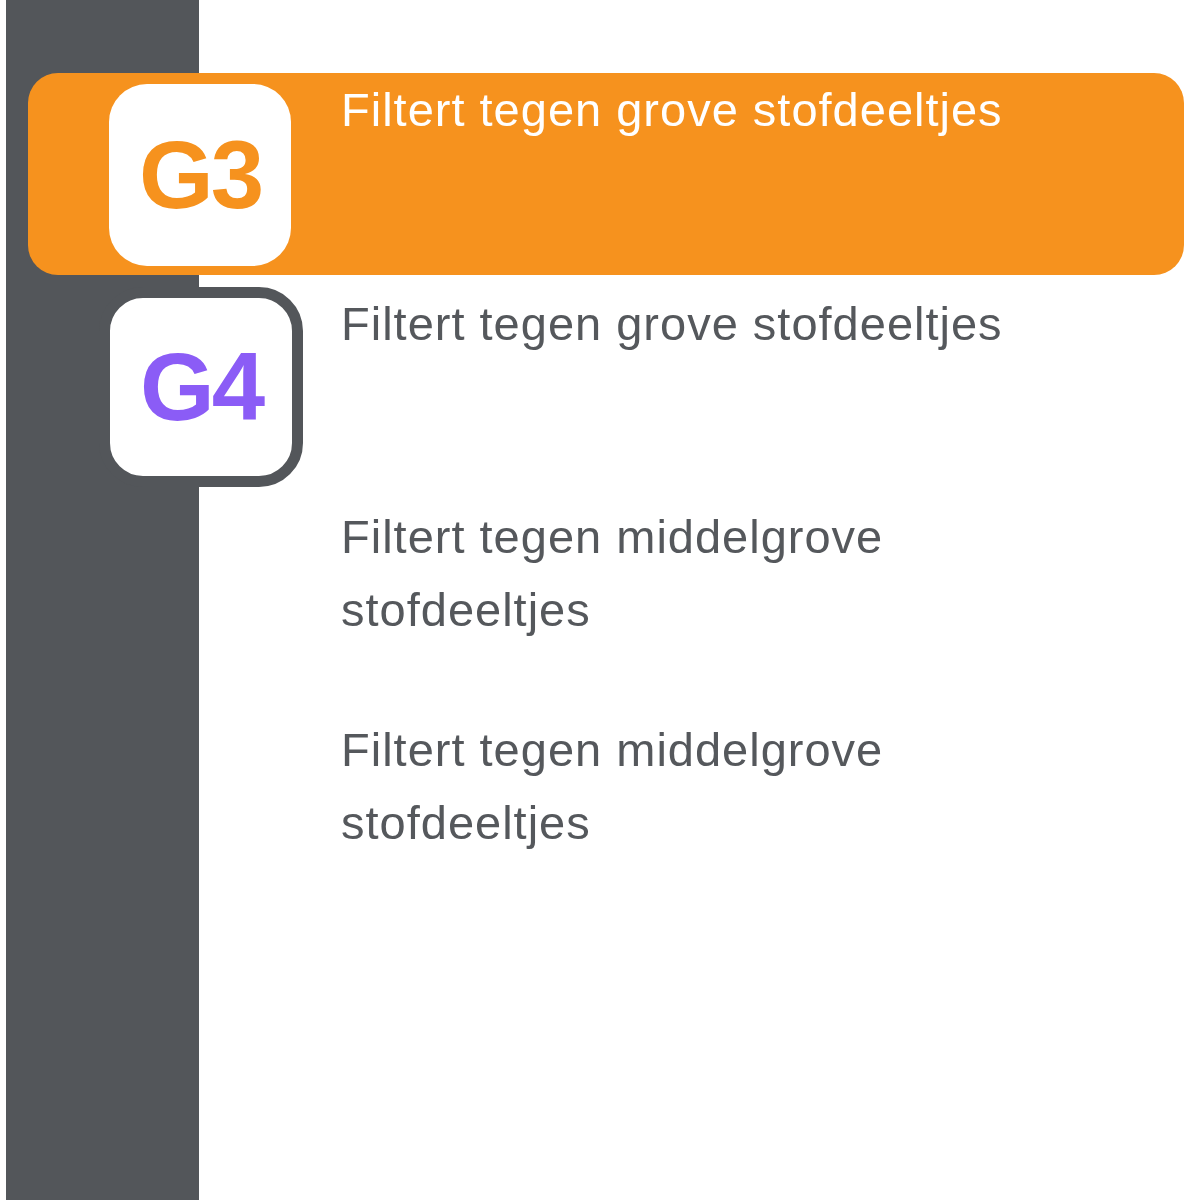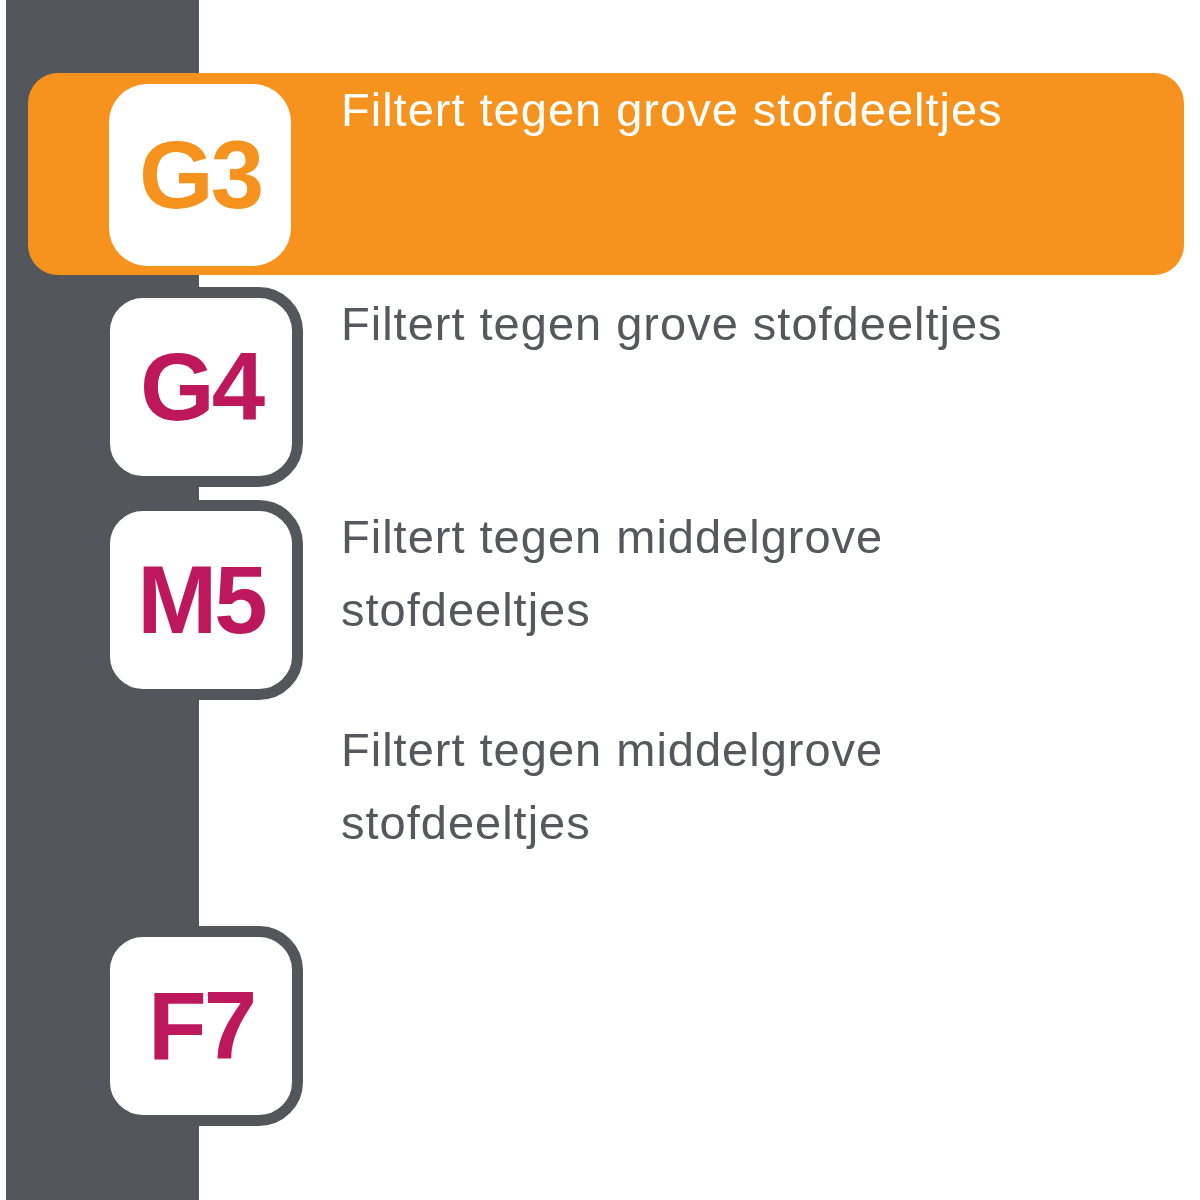--- a/index.html
+++ b/index.html
@@ -12,21 +12,21 @@
   .banner{position:absolute;left:22px;top:73px;width:1156px;height:202px;background:#F6921E;border-radius:30px;}
   .badge-g3{
     position:absolute;left:103px;top:84px;width:182px;height:182px;background:#ffffff;border-radius:38px;
     display:flex;align-items:center;justify-content:center;
     color:#F6921E;font-weight:800;font-size:96px;letter-spacing:-3px;
   }
   .card{
     position:absolute;left:93px;width:204px;height:200px;box-sizing:border-box;
     background:#ffffff;border:11px solid #53565A;border-radius:44px;
     display:flex;align-items:center;justify-content:center;
-    color:#be185d;font-weight:800;font-size:96px;letter-spacing:-3px;
+    color:#8b5cf6;font-weight:800;font-size:96px;letter-spacing:-3px;
   }
   .card.g4{top:287px}
   .card.m5{top:500px}
   .card.m6{top:713px}
   .card.f7{top:926px}
   .desc{
     position:absolute;left:335px;height:200px;
     display:flex;flex-direction:column;justify-content:flex-start;
     font-size:47px;letter-spacing:1px;line-height:73px;color:#55585C;white-space:nowrap;
   }
@@ -54,30 +54,24 @@
   </div>
 
   <div class="card g4">
     <span>G4</span>
   </div>
   <div class="desc g4">
     <div>Filtert tegen grove stofdeeltjes</div>
 
   </div>
 
-  <div class="card m5">
-    <span>M5</span>
-  </div>
   <div class="desc m5">
     <div>Filtert tegen middelgrove</div>
     <div>stofdeeltjes</div>
   </div>
 
   <div class="desc m6">
     <div>Filtert tegen middelgrove</div>
     <div>stofdeeltjes</div>
   </div>
 
-  <div class="card f7">
-    <span>F7</span>
-  </div>
 
 </div>
 
 </body></html>

